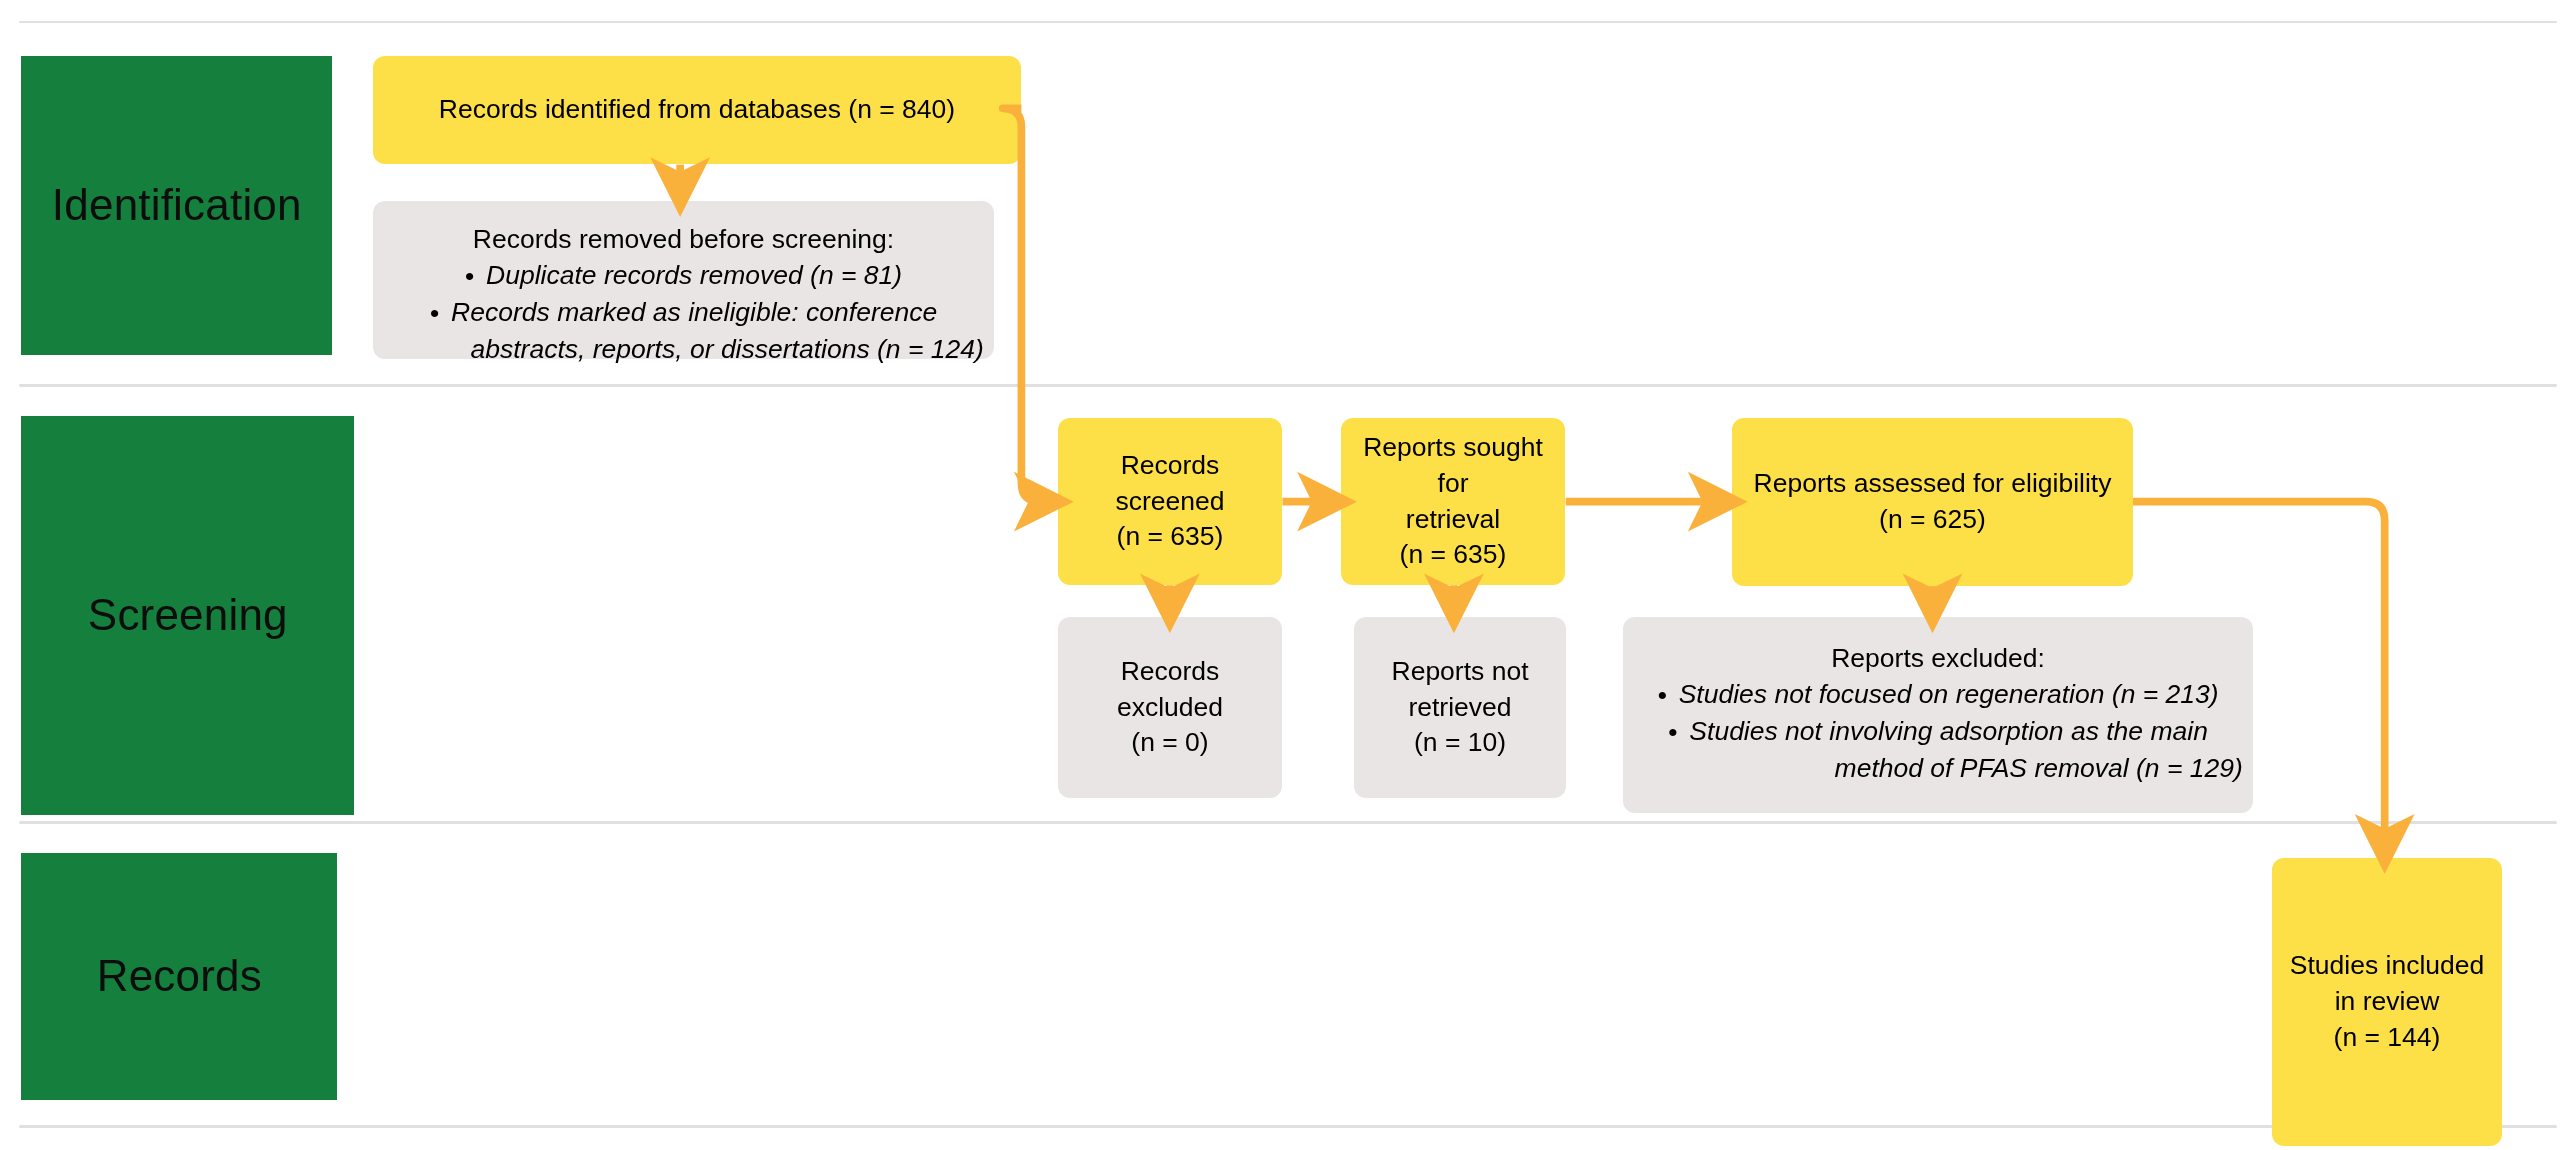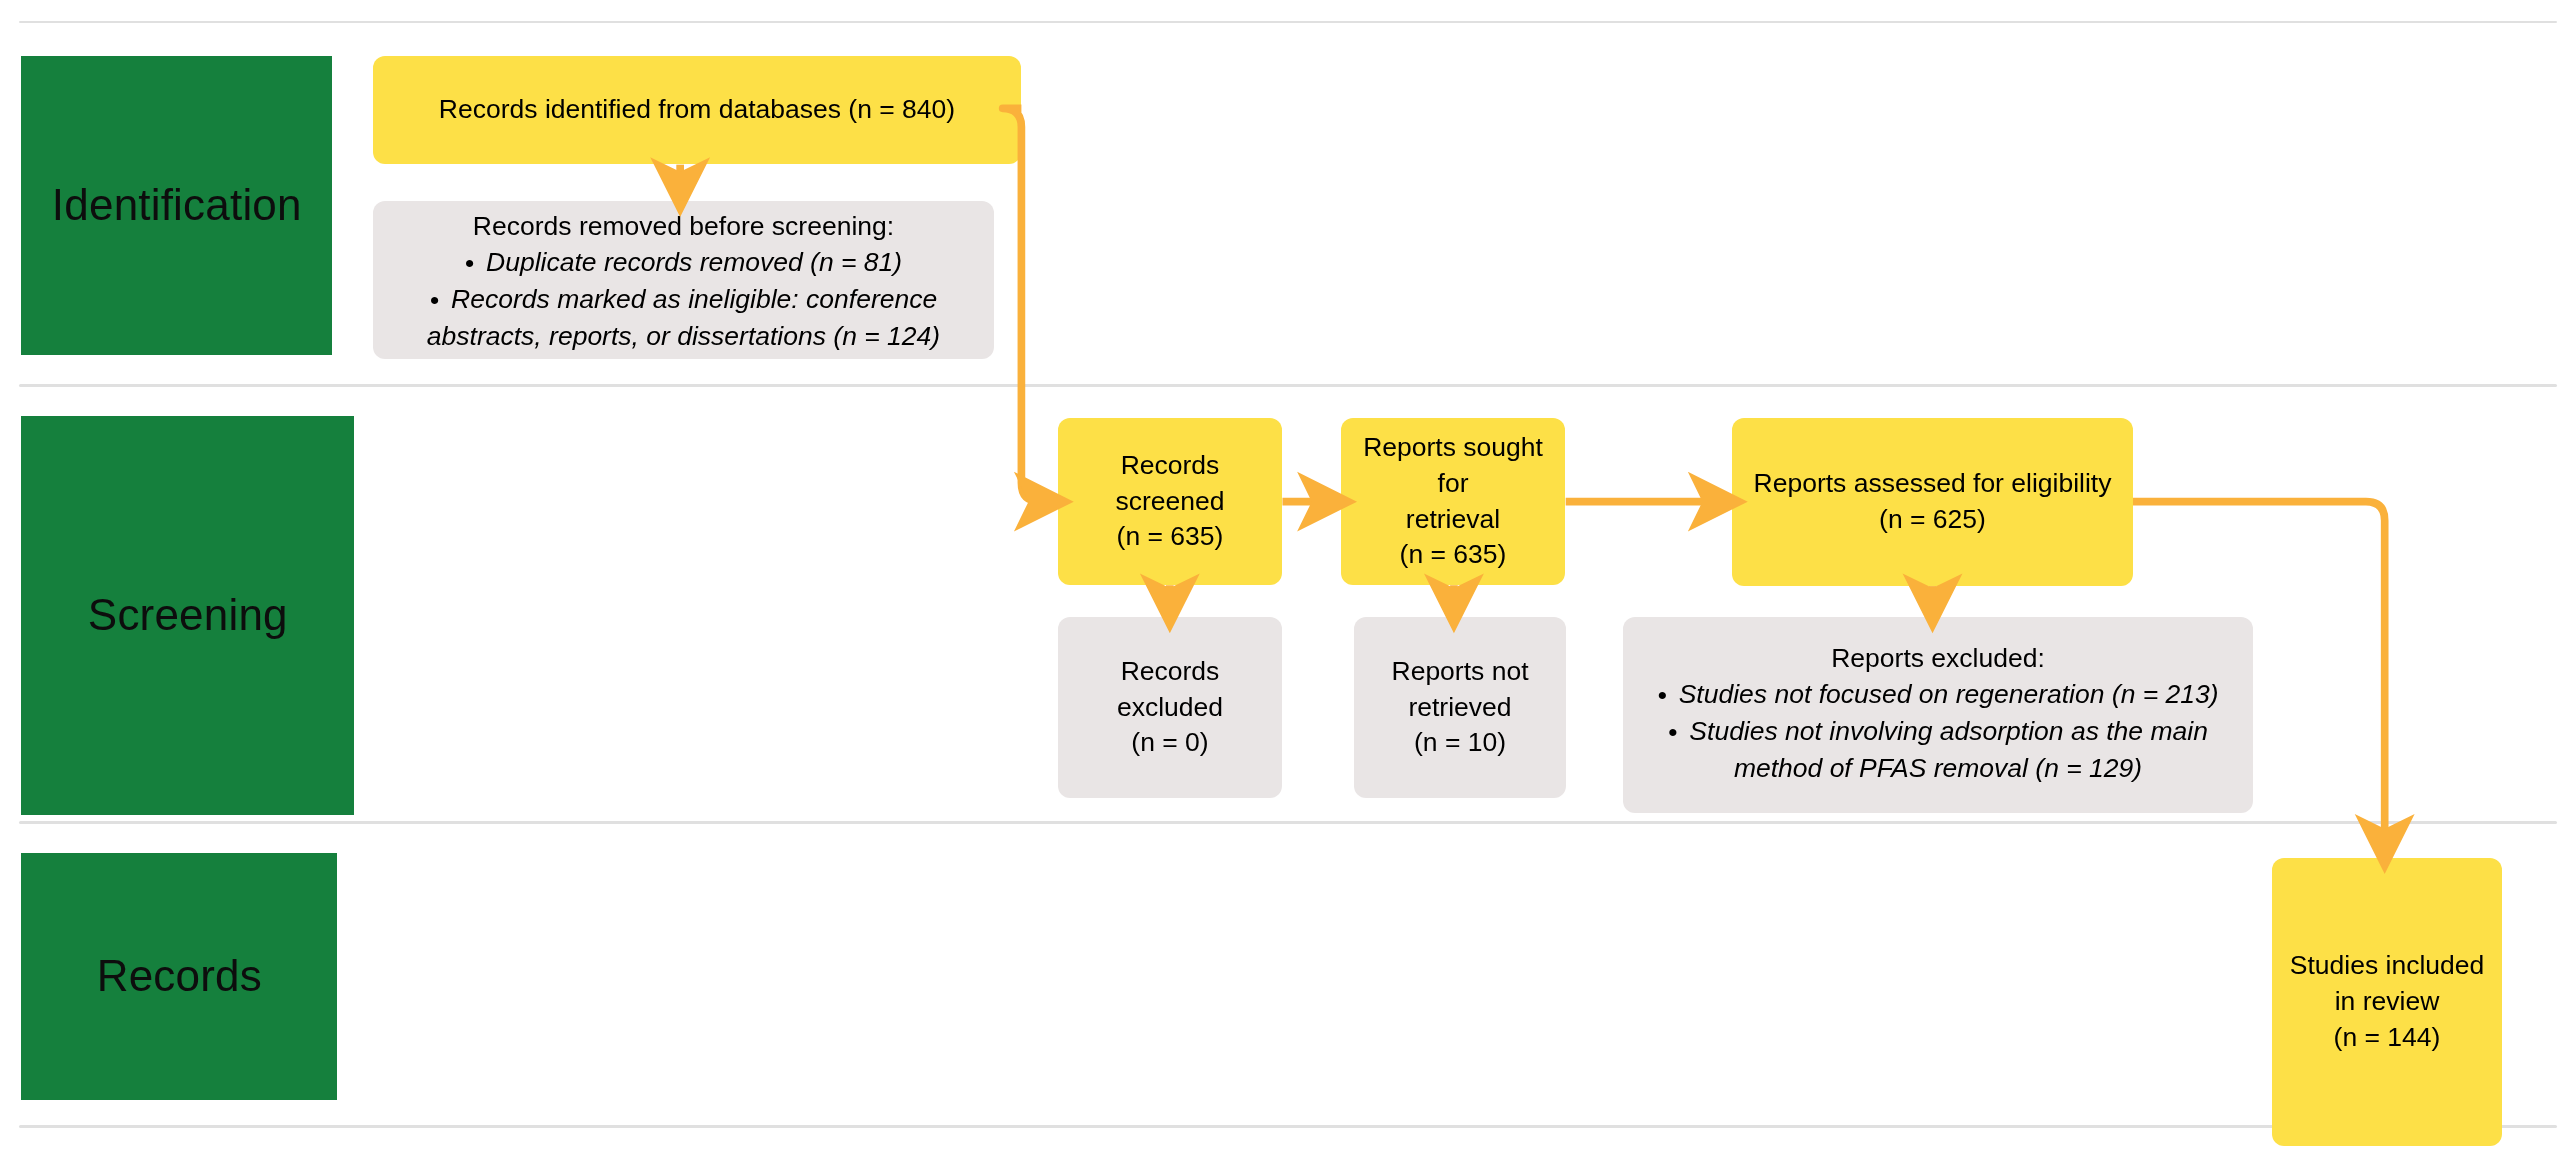--- a/index.html
+++ b/index.html
@@ -74,20 +74,21 @@
     padding: 0;
     text-align: center;
   }
   .bullets li .dot {
     display: inline-block;
     vertical-align: middle;
     margin-right: 12px;
   }
   .b-line {
     display: block;
+    text-align: right;
   }
   svg.arrows {
     position: absolute;
     left: 0;
     top: 0;
     width: 2576px;
     height: 1150px;
     pointer-events: none;
   }
 </style>
@@ -110,21 +111,21 @@
   </div>
 
   <div class="stage-label" style="left:21.3px; top:853px; width:316px; height:247px;">
     <span>Records</span>
   </div>
 
   <div class="node orange" style="left:373px; top:56px; width:648px; height:108px;">
     <span class="inner">Records identified from databases (n = 840)</span>
   </div>
 
-  <div class="node grey" style="left:373px; top:201px; width:621px; height:158px; align-items:flex-start; padding-top:8px;">
+  <div class="node grey" style="left:373px; top:201px; width:621px; height:158px; align-items:flex-start; padding-top:21px;">
     <div class="inner">
       <div>Records removed before screening:</div>
       <ul class="bullets">
         <li>
           <span class="dot">•</span><span class="b-line-inline">Duplicate records removed (n = 81)</span>
         </li>
         <li>
           <span class="dot">•</span><span class="b-line-inline">Records marked as ineligible: conference</span>
           <span class="b-line">abstracts, reports, or dissertations (n = 124)</span>
         </li>

